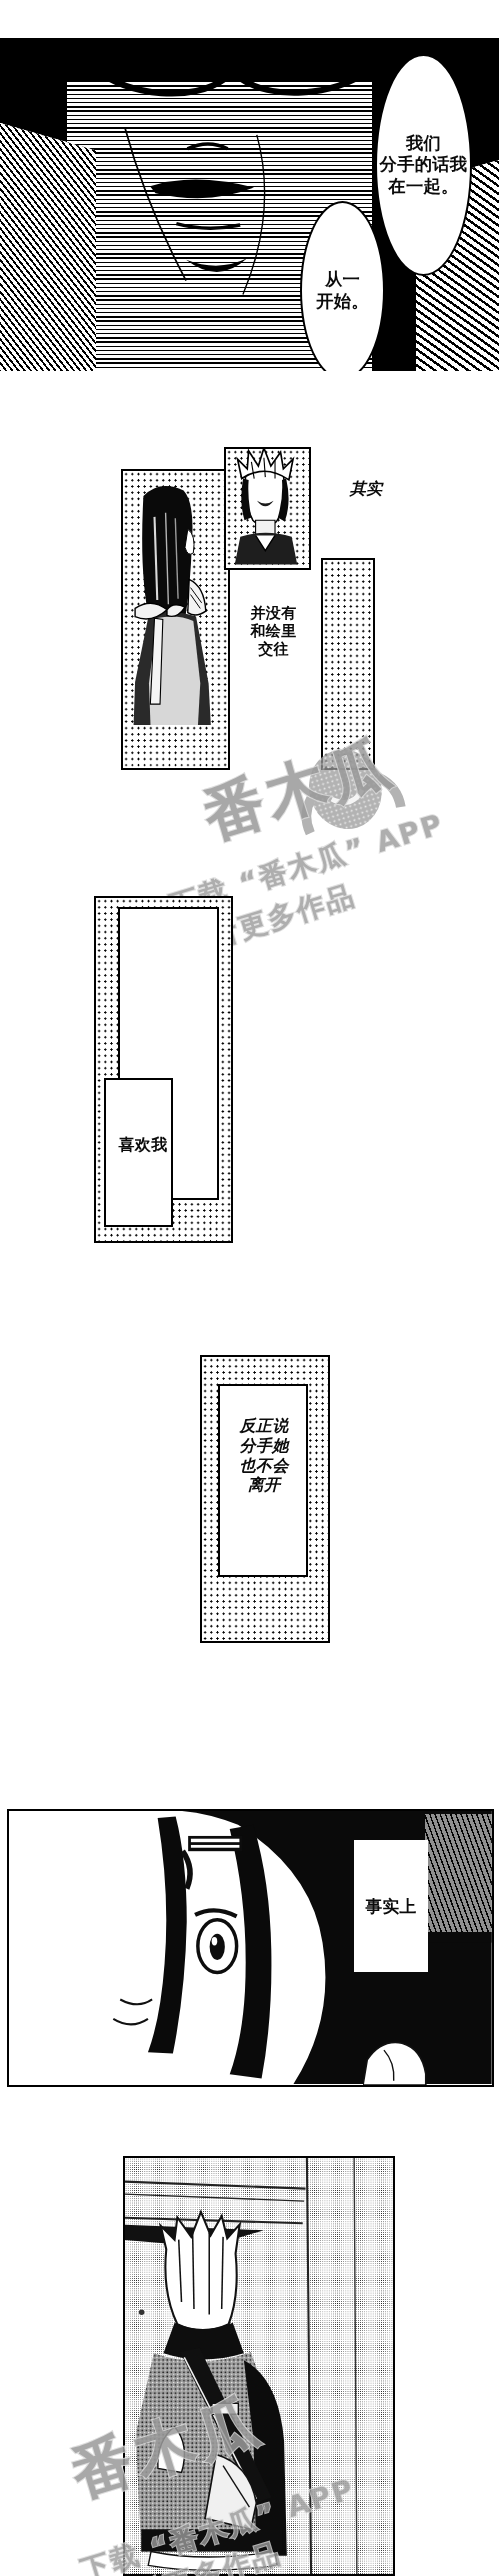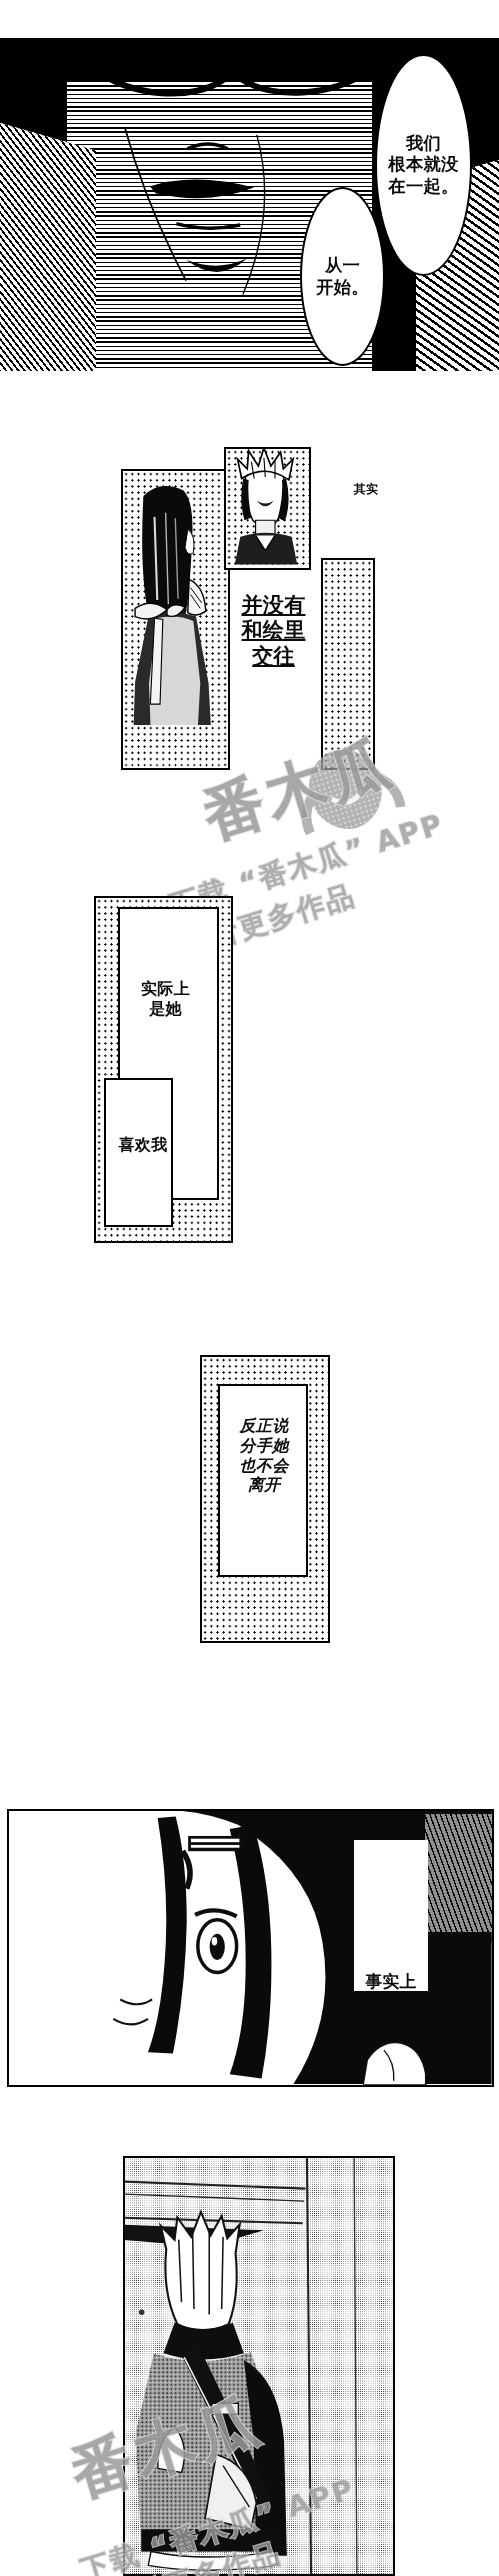--- a/index.html
+++ b/index.html
@@ -153,25 +153,25 @@
         <path d="M66 94 Q 130 74 216 96 Q 150 122 74 104 Z" fill="#000"></path>
         <path d="M104 148 Q 148 160 196 150" stroke="#000" stroke-width="5" fill="none"></path>
         <path d="M118 200 Q 165 236 206 198 Q 165 218 118 200 Z" fill="#000"></path>
         <path d="M30 10 Q 60 120 118 230" stroke="#000" stroke-width="2.5" fill="none"></path>
         <path d="M220 20 Q 250 130 200 250" stroke="#000" stroke-width="2" fill="none"></path>
       </svg>
     </div>
 
     <div class="bubble" style="left:375px; top:16px; width:97px; height:222px;">
       <span class="text-cjk" style="font-size:17.3px;">我们
-根本就没
+分手的话我
 在一起。</span>
     </div>
 
-    <div class="bubble" style="left:300px; top:149px; width:85px; height:179px;">
+    <div class="bubble" style="left:300px; top:163px; width:85px; height:179px;">
       <span class="text-cjk" style="font-size:17.3px;">从一
 开始。</span>
     </div>
   </div>
 
   <div style="position:absolute; left:121px; top:447px; width:250px; height:319px;">
 
     <div class="bordered tone-dots-lg" style="position:absolute; left:0px; top:22px; width:105px; height:297px;"></div>
 
     <div class="bordered tone-dots-lg" style="position:absolute; left:103px; top:0px; width:83px; height:119px;"></div>
@@ -224,25 +224,25 @@
         <path d="M44 126 L 58 148 L 72 126" fill="#ffffff" stroke="#000" stroke-width="2"></path>
       </svg>
     </div>
 
     <div class="tone-dots-lg" style="position:absolute; left:2.1px; top:278px; width:101px; height:40px;"></div>
 
     <div class="bordered tone-dots-lg" style="position:absolute; left:200px; top:111px; width:50px; height:208px;"></div>
   </div>
 
   <div class="plainnote" style="left:329px; top:466px; width:74px; height:46px;">
-    <span class="text-cjk" style="font-size:12px;">其实</span>
+    <span class="text-cjk" style="font-size:16px;font-style:italic;">其实</span>
   </div>
 
   <div class="plainnote" style="left:229px; top:586px; width:89px; height:90px;">
-    <span class="text-cjk" style="font-size:21px;text-decoration:underline;">并没有
+    <span class="text-cjk" style="font-size:15px;">并没有
 和绘里
 交往</span>
   </div>
 
   <div class="wm-mascot" style="left:281px; top:746px; transform:rotate(-17deg);">
     <svg width="132" height="97" viewBox="0 0 190 140">
       <defs>
         <pattern id="dotfill" width="7" height="7" patternUnits="userSpaceOnUse">
           <rect width="7" height="7" fill="#9a9a9a"></rect>
           <circle cx="3.5" cy="3.5" r="1.5" fill="#e2e2e2"></circle>
@@ -264,24 +264,20 @@
     <div class="bordered tone-dots-lg" style="position:absolute; left:0px; top:0px; width:135px; height:343px;"></div>
 
     <div style="position:absolute; left:23.6px; top:11px; width:101px; height:293px;
                 background:#fff; border:2.1px solid #000; box-sizing:border-box;"></div>
 
     <div style="position:absolute; left:9.7px; top:182px; width:69px; height:149px;
                 background:#fff; border:2.1px solid #000; box-sizing:border-box;"></div>
 
     <div style="position:absolute; left:26px; top:184px; width:51px; height:118px; background:#fff;"></div>
   </div>
-  <div class="plainnote" style="left:123px; top:968px; width:85px; height:62px;">
-    <span class="text-cjk" style="font-size:16px;">实际上
-是她</span>
-  </div>
   <div class="plainnote" style="left:105px; top:1124px; width:76px; height:42px;">
     <span class="text-cjk" style="font-size:16px;">喜欢我</span>
   </div>
 
   <div style="position:absolute; left:200px; top:1355px; width:126px; height:284px;">
     <div class="bordered tone-dots-lg" style="position:absolute; left:0px; top:0px; width:126px; height:284px;"></div>
     <div style="position:absolute; left:18px; top:29px; width:90px; height:193px;
                 background:#fff; border:2.1px solid #000; box-sizing:border-box;"></div>
   </div>
   <div class="plainnote" style="left:223px; top:1400px; width:82px; height:111px;font-style:italic;">
@@ -334,21 +330,21 @@
 
     <div style="position:absolute; left:354px; top:221px; width:67px; height:53px;">
       <svg width="67" height="53" viewBox="0 0 96 76">
         <path d="M6 40 Q 26 10 56 16 Q 84 24 90 60 L 90 76 L 0 76 Z" fill="#ffffff" stroke="#111" stroke-width="2.4"></path>
         <path d="M30 26 Q 46 44 44 70" stroke="#111" stroke-width="2" fill="none"></path>
       </svg>
     </div>
   </div>
 
 
-  <div class="boxnote" style="left:354px; top:1840px; width:74px; height:151px; border-width:0px;align-items:flex-end;">
+  <div class="boxnote" style="left:354px; top:1840px; width:74px; height:132px; border-width:0px;">
     <span class="text-cjk" style="font-size:16.7px;">事实上</span>
   </div>
 
   <div class="panel bordered" style="left:123px; top:2156px; width:272px; height:420px; background:#ffffff;">
 
     <div class="tone-grey-fine" style="position:absolute; left:0px; top:0px; width:268px; height:416px;"></div>
 
     <div style="position:absolute; left:0px; top:0px; width:268px; height:416px;">
       <svg width="268" height="416" viewBox="0 0 386 599">
         <path d="M0 34 L 260 44" stroke="#222" stroke-width="3" fill="none"></path>

